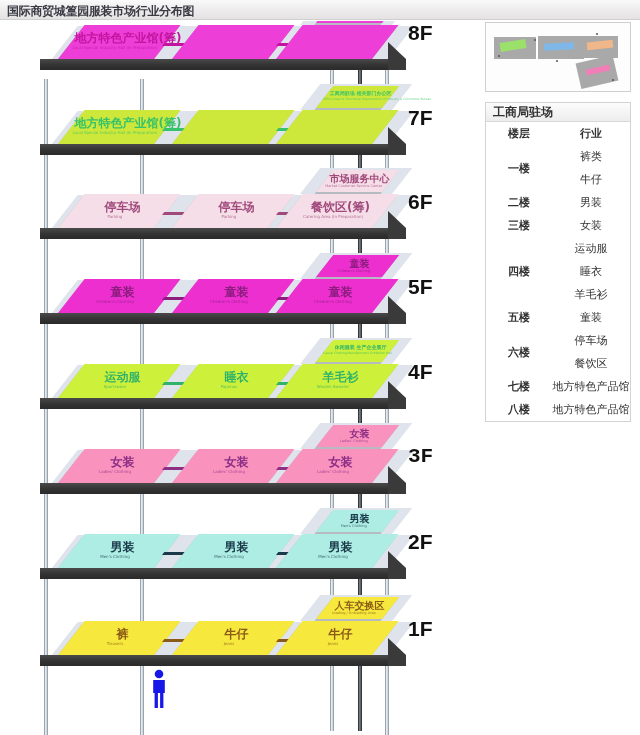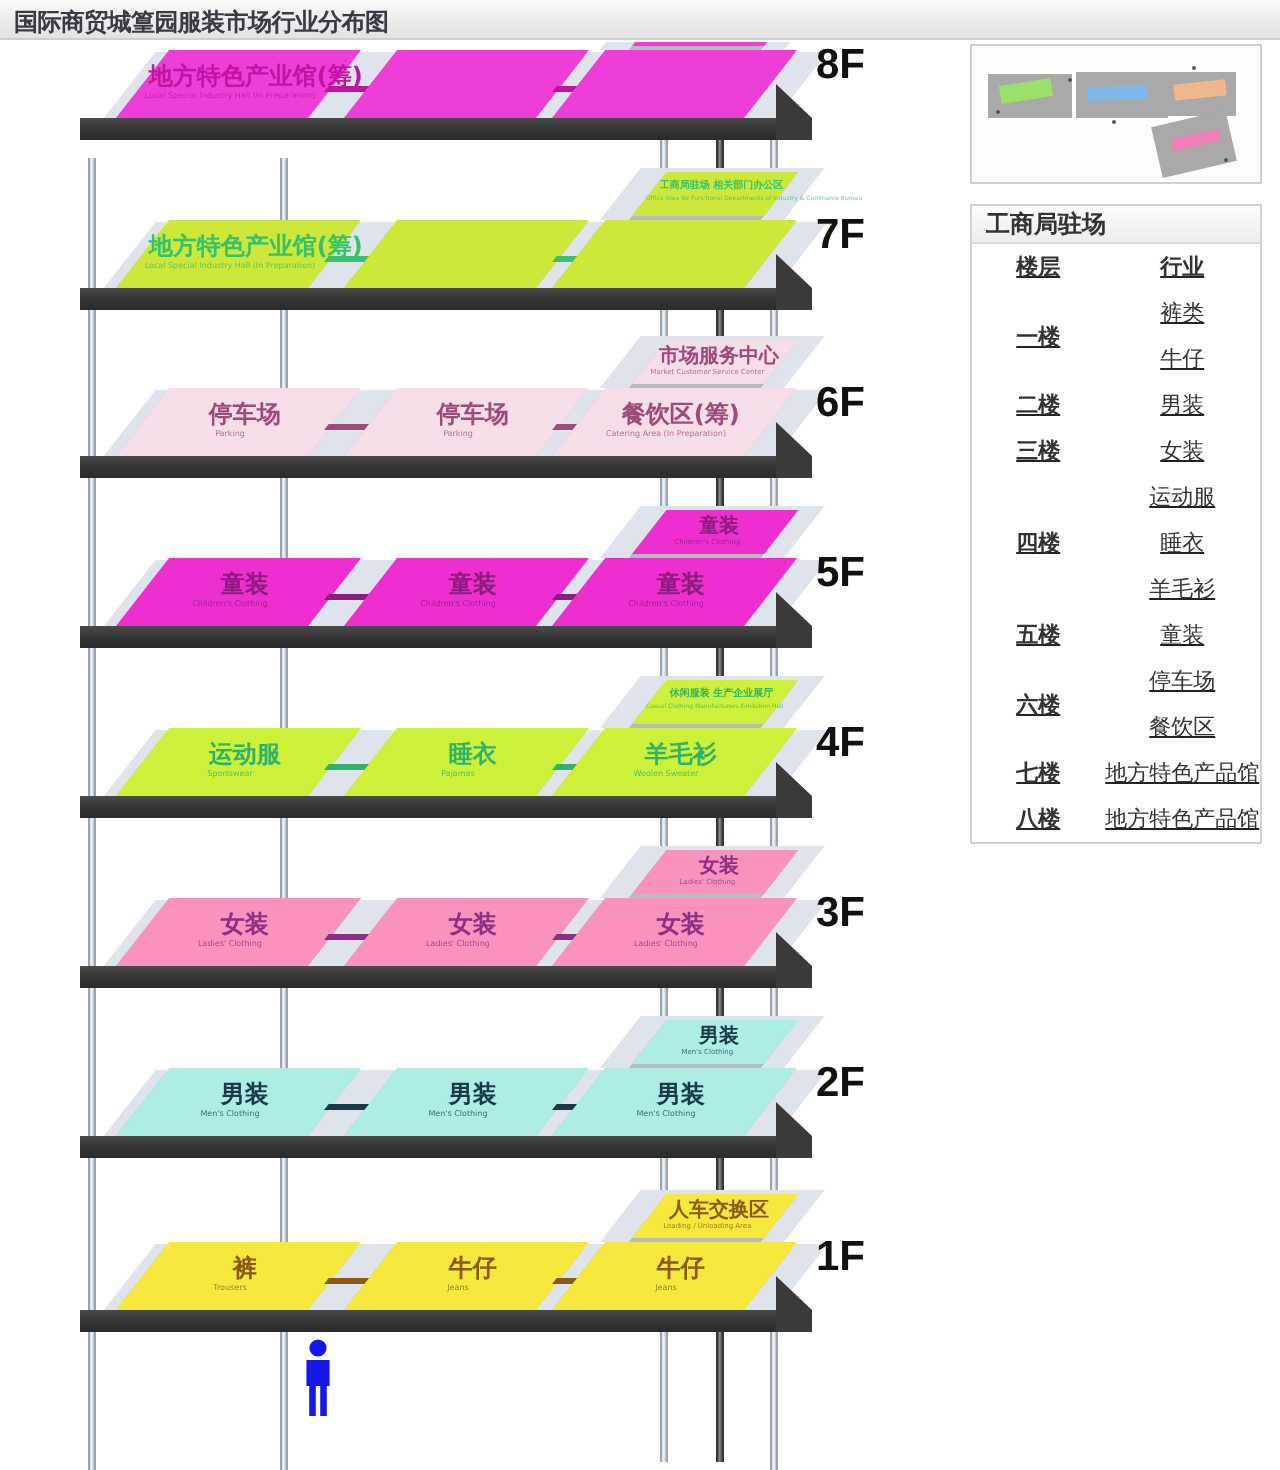--- a/index.html
+++ b/index.html
@@ -133,21 +133,21 @@
     margin-top:10px;width:146px;
     border:1px solid #d3d3d3;background:#fff;
     box-sizing:border-box;
   }
   #tablehdr{
     height:18px;line-height:18px;padding-left:7px;
     font-size:12px;font-weight:bold;color:#333;
     background:linear-gradient(#fcfcfc,#ededed);
     border-bottom:1px solid #d8d8d8;
   }
-  table{border-collapse:collapse;width:100%;text-decoration:underline;}
+  table{border-collapse:collapse;width:100%;}
   td,th{
     font-size:11px;color:#333;text-align:center;
     padding:4px 0;font-weight:bold;
   }
   td.ind{font-weight:normal;}
   td.fl{width:46%;}
 </style>
 </head>
 <body>
 
@@ -296,21 +296,21 @@
         <div class="blk" style="left:172px;top:428px;width:96px;background:#F993BE;">
           <div class="lab" style="color:#8E2F86;">女装</div>
           <div class="sub" style="color:#8E2F86;">Ladies' Clothing</div>
         </div>
         <div class="conn" style="left:276px;top:446px;background:#8E2F86;"></div>
         <div class="blk" style="left:276px;top:428px;width:96px;background:#F993BE;">
           <div class="lab" style="color:#8E2F86;">女装</div>
           <div class="sub" style="color:#8E2F86;">Ladies' Clothing</div>
         </div>
         <div class="slab" style="top:462px;"></div>
-        <div class="fnum" style="top:424px;">3F</div>
+        <div class="fnum" style="top:424px;font-family:Liberation Mono, monospace;">3F</div>
       </div>
       <div class="floor">
         <div class="shelf" style="left:300px;top:487px;width:92px;height:26px;"></div>
         <div class="wing" style="left:316px;top:489px;width:66px;background:#AEEDE4;">
           <div class="lab" style="color:#1A3A4A;">男装</div>
           <div class="sub" style="color:#1A3A4A;">Men's Clothing</div>
         </div>
         <div class="plate" style="left:52px;top:514px;width:336px;height:33px;"></div>
         <div class="blk" style="left:58px;top:513px;width:96px;background:#AEEDE4;">
           <div class="lab" style="color:#1A3A4A;">男装</div>

